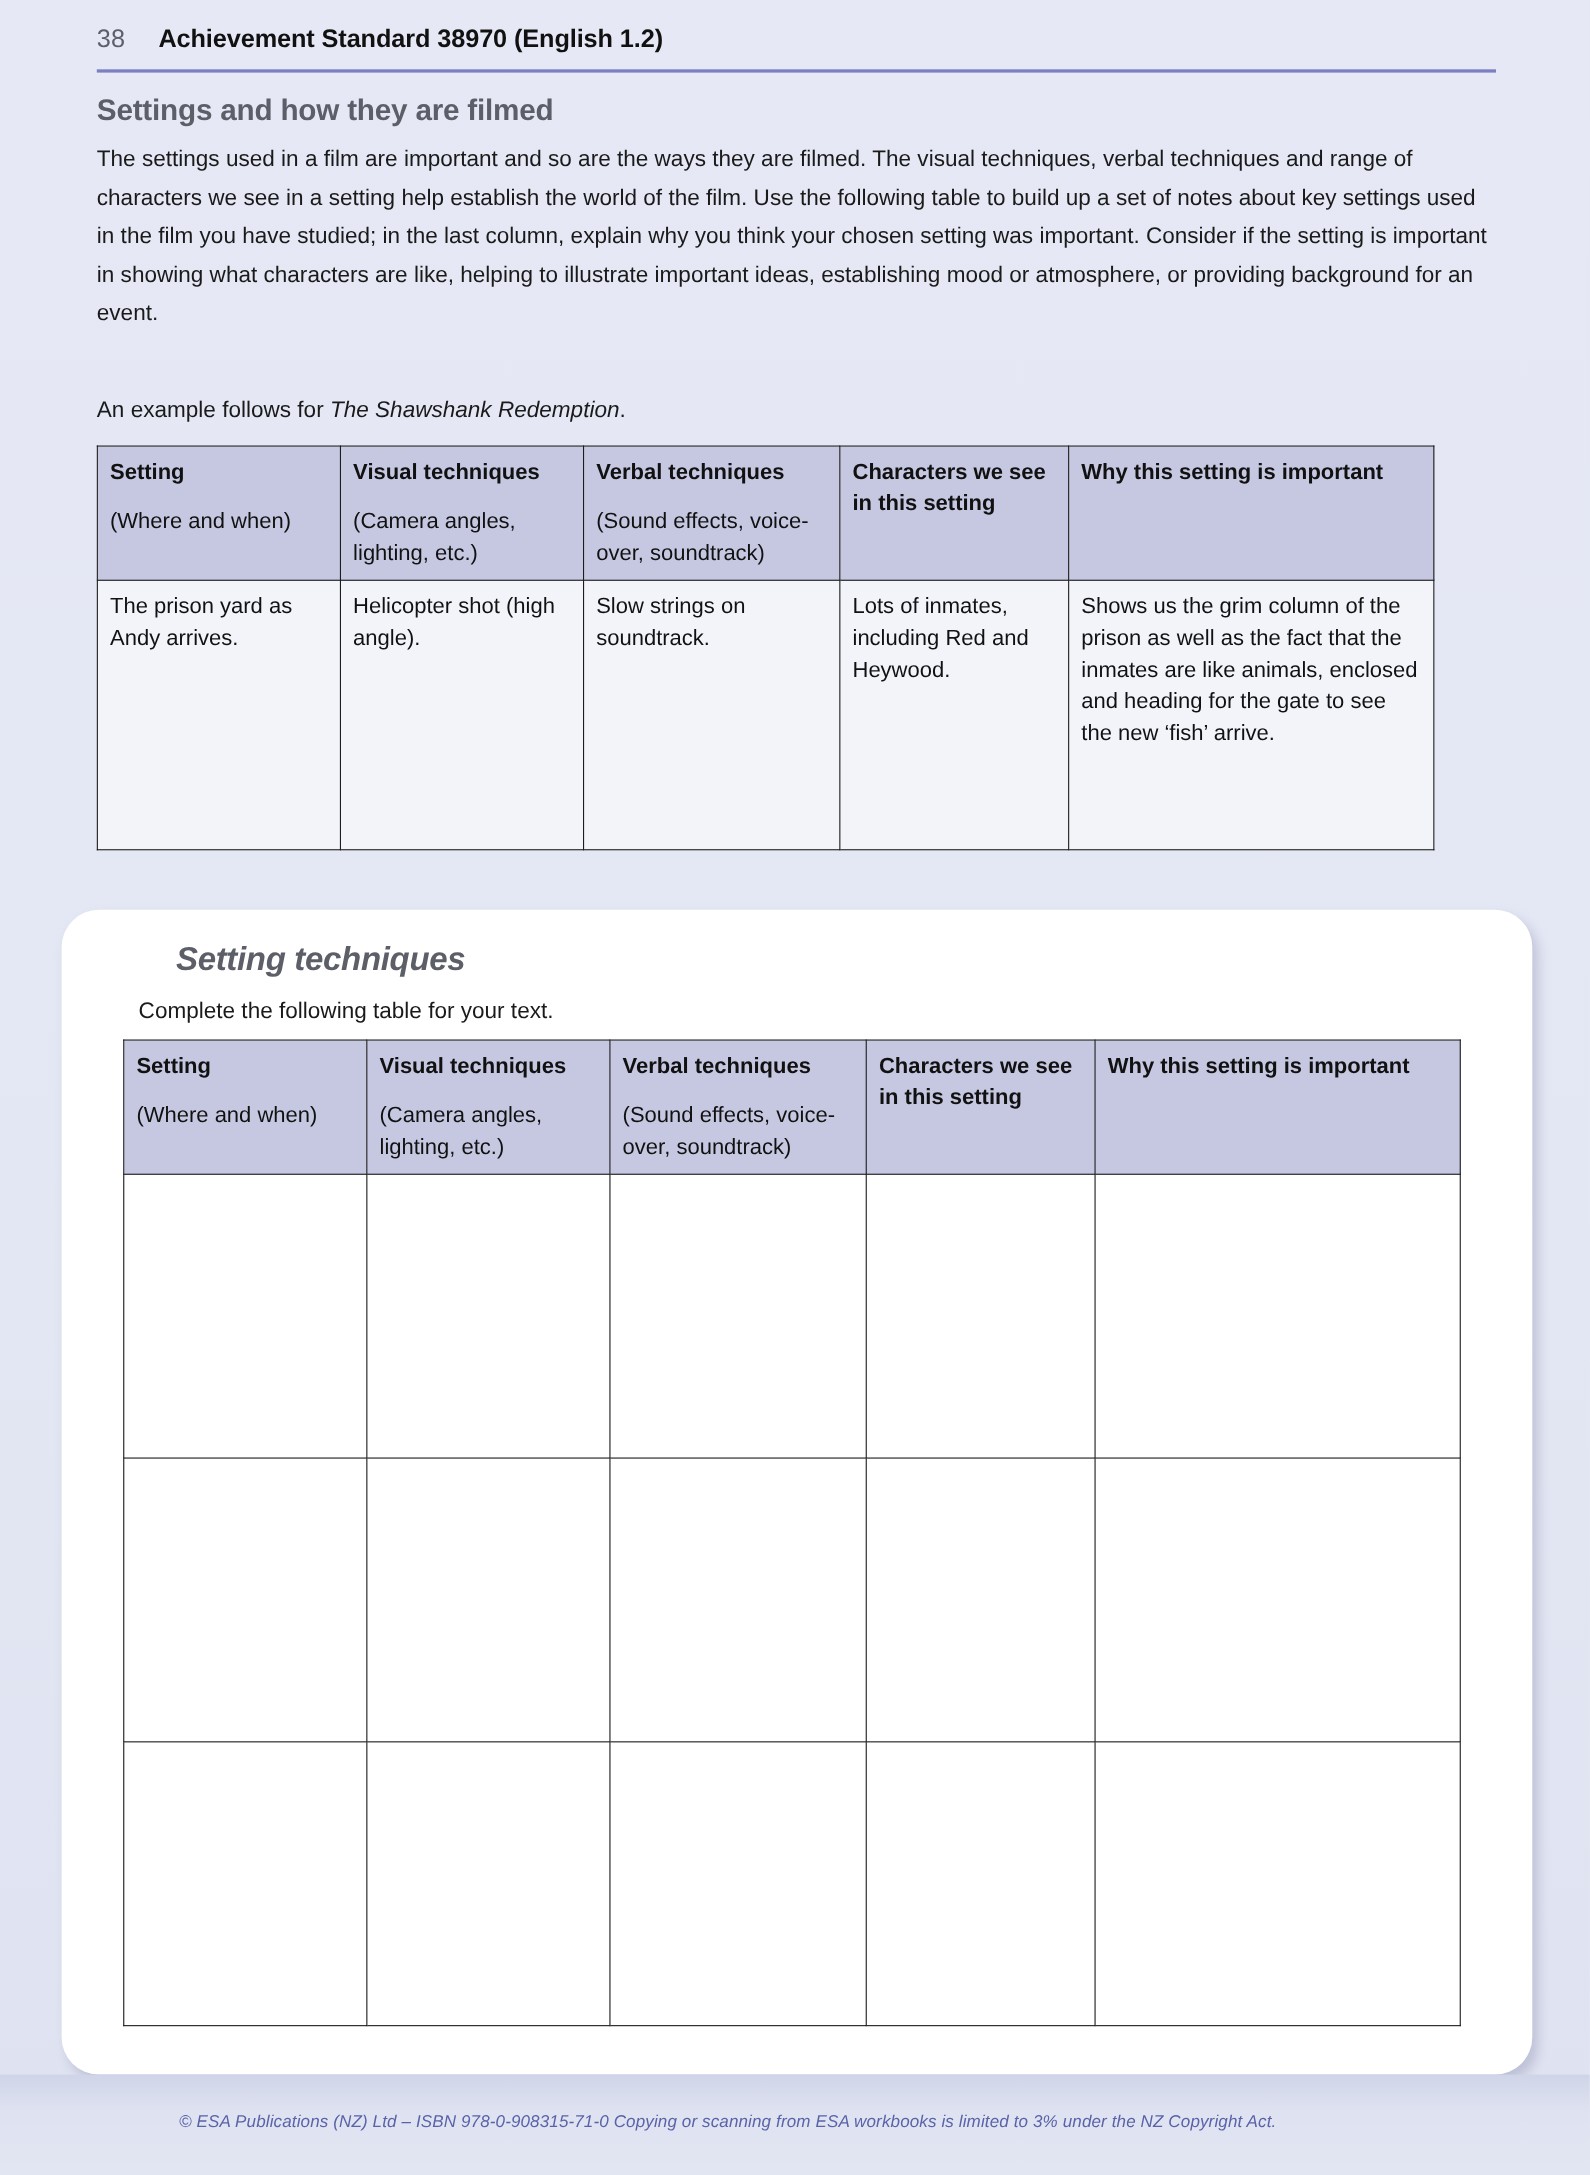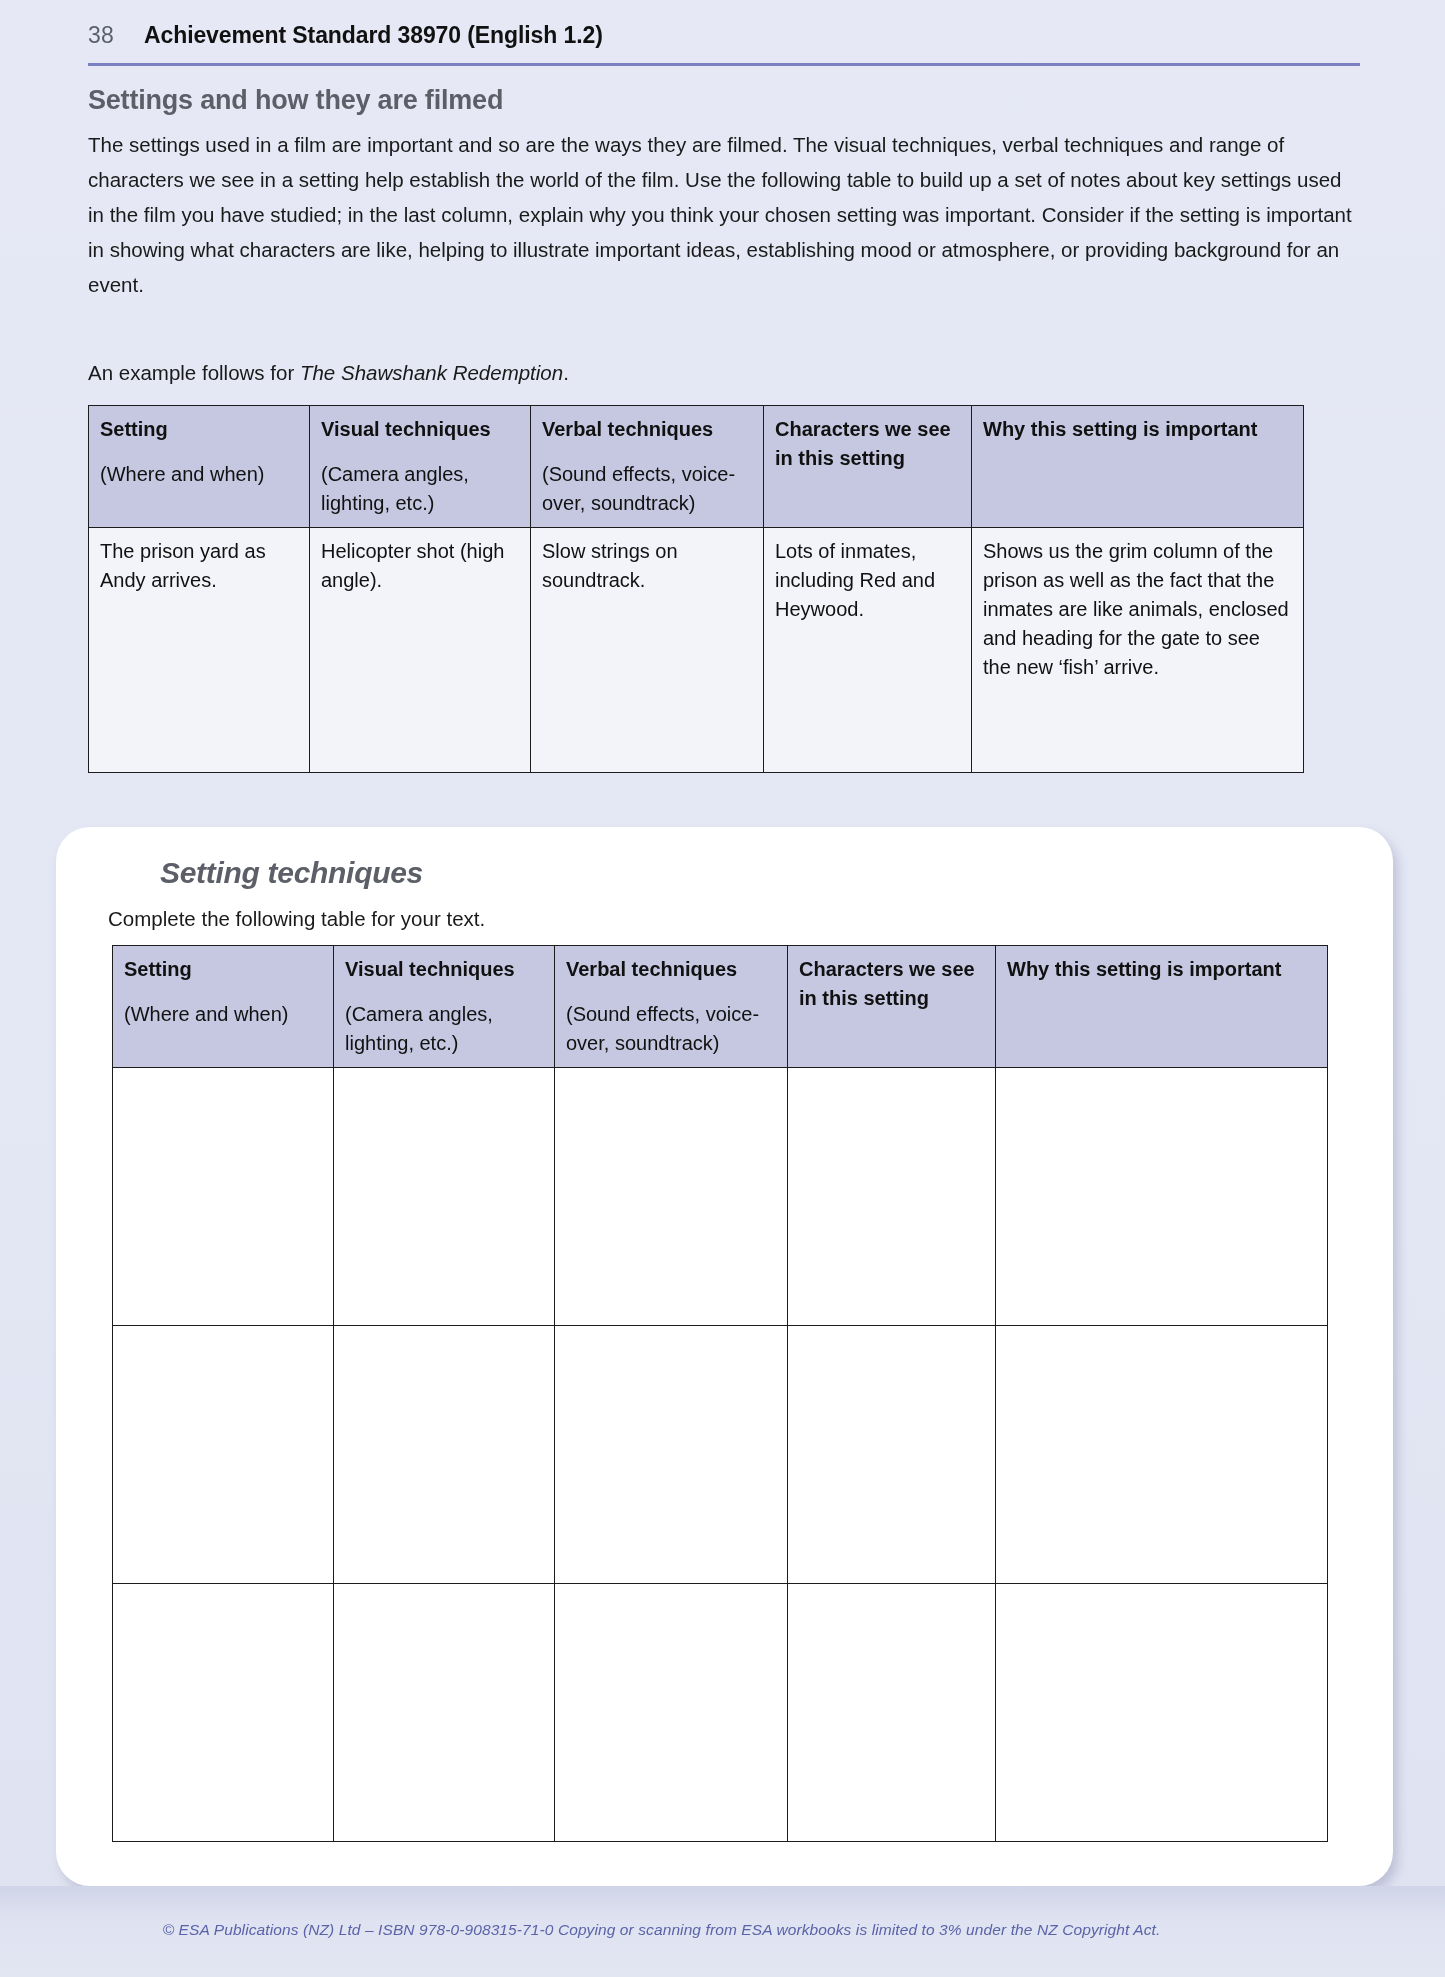--- a/index.html
+++ b/index.html
@@ -142,21 +142,21 @@
     top: 856px;
     font-size: 30px;
     font-weight: bold;
     font-style: italic;
     color: #5d5f68;
     letter-spacing: -.3px;
     margin-left: 48px;
   }
   .card-sub {
     position: absolute;
-    left: 108px;
+    left: 126px;
     top: 907px;
     font-size: 20.5px;
     color: #1a1a1a;
   }
 
   .table-blank {
     position: absolute;
     left: 112px;
     top: 945px;
     background: #ffffff;

